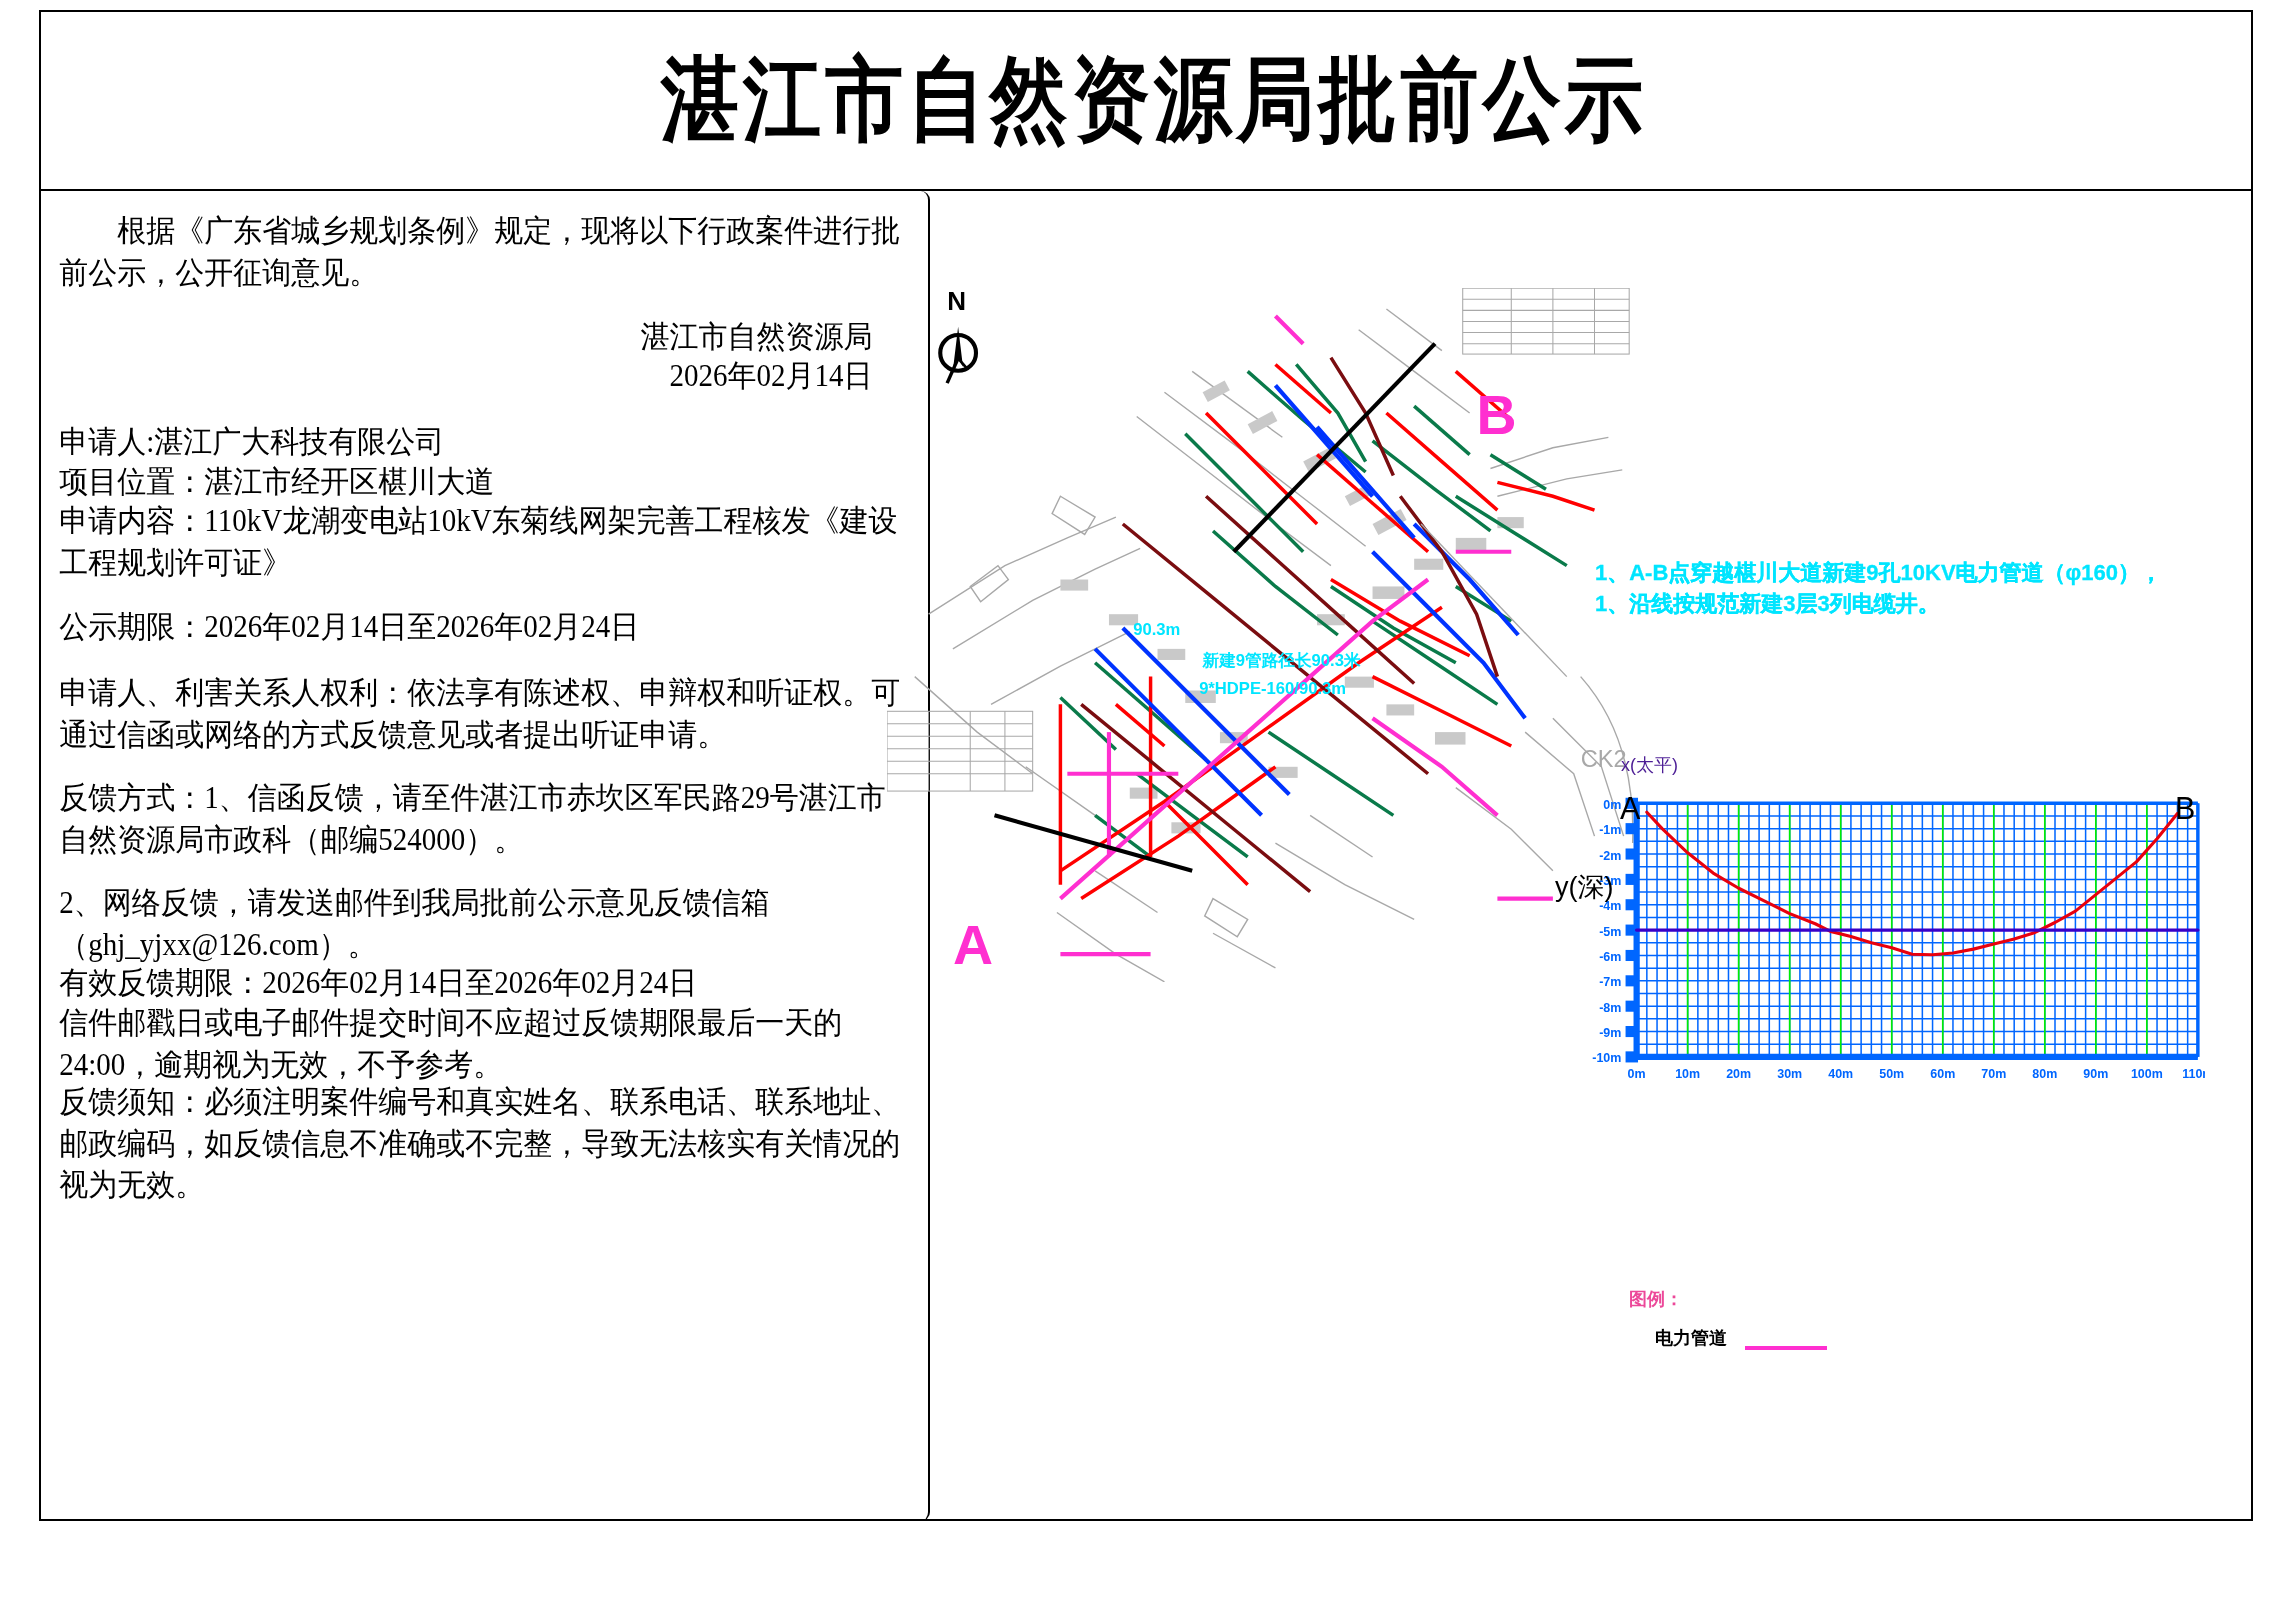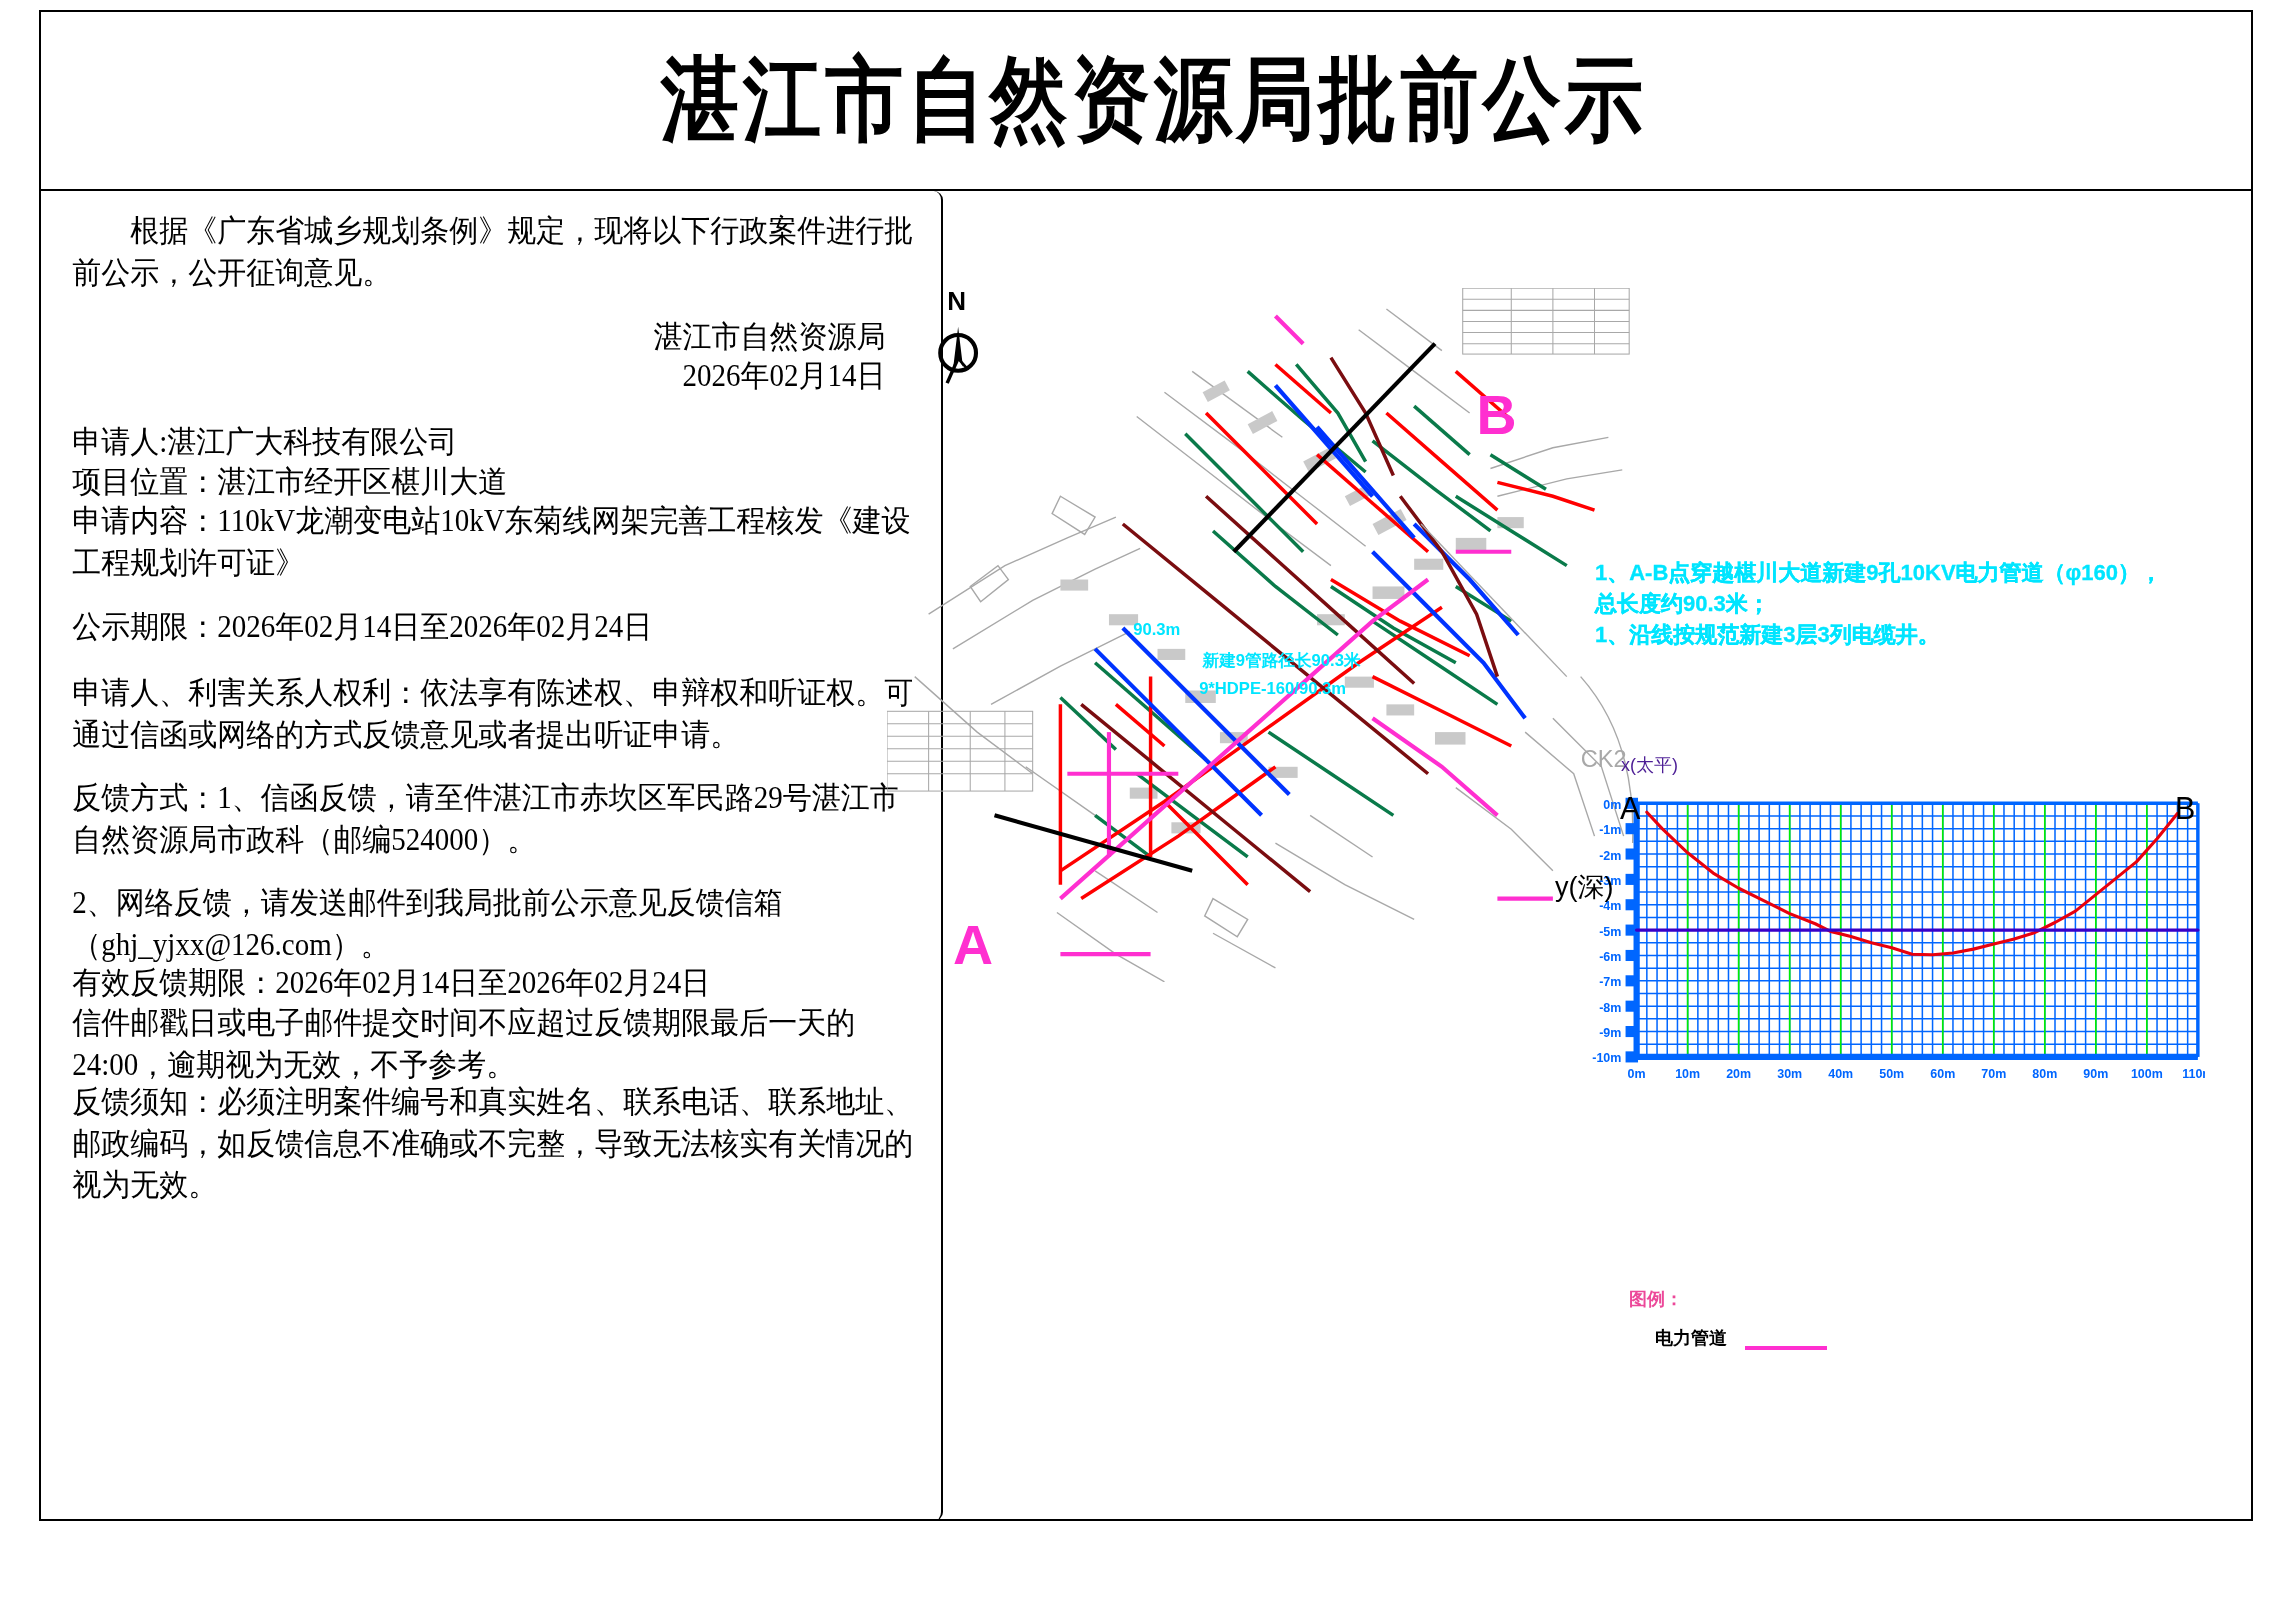--- a/index.html
+++ b/index.html
@@ -10,21 +10,21 @@
 
   
   #header{position:absolute;left:0;top:0;width:100%;height:179px;
           border-bottom:2.1px solid #000;box-sizing:border-box;
           display:flex;align-items:center;justify-content:center;padding-left:16px;}
   #doc-title{font-family:"Liberation Sans",sans-serif;font-weight:700;
              font-size:78px;letter-spacing:4.2px;color:#000;white-space:nowrap;
              transform:scaleY(1.18);transform-origin:center;}
 
   
-  #left-col{position:absolute;left:16px;top:179px;width:886px;height:1330px;
+  #left-col{position:absolute;left:3px;top:179px;width:886px;height:1330px;
             border-right:2.1px solid #000;box-sizing:border-box;padding:19.4px 16.6px 0 15.3px;border-radius:9px;}
   .para{font-size:29px;line-height:1.37;color:#000;margin:0 0 0 0;
         font-family:"Liberation Serif",serif;transform:scaleY(1.06);transform-origin:left top;}
   .indent{text-indent:58px;}
   .right-align{text-align:right;padding-right:39px;}
   .gap-m{height:26px;}
 
   
   #right-col{position:absolute;left:749px;top:179px;width:1464px;height:1330px;
              box-sizing:border-box;overflow:hidden;}
@@ -250,21 +250,20 @@
         <line x1="0" y1="700" x2="210" y2="700"></line>
         <line x1="60" y1="610" x2="60" y2="725"></line>
           <line x1="120" y1="610" x2="120" y2="725"></line>
         <line x1="170" y1="610" x2="170" y2="725"></line>
       </g>
       <line x1="770" y1="340" x2="980" y2="560" stroke="#a8a8a8" stroke-width="2"></line>
     </svg>
 
     <div id="note">
       <div class="note-line">1、A-B点穿越椹川大道新建9孔10KV电力管道（φ160），</div>
-      <div class="note-line">总长度约90.3米；</div>
       <div class="note-line">1、沿线按规范新建3层3列电缆井。</div>
     </div>
 
     <div id="profile">
       <div class="axis-x-name">x(太平)</div>
       <div class="axis-y-name">y(深)</div>
       <div class="pt-a">A</div>
       <div class="pt-b">B</div>
       <svg id="profile-svg" width="624" height="291" viewBox="0 0 900 420">
           <rect x="80" y="12" width="810" height="366" fill="#ffffff"></rect>

